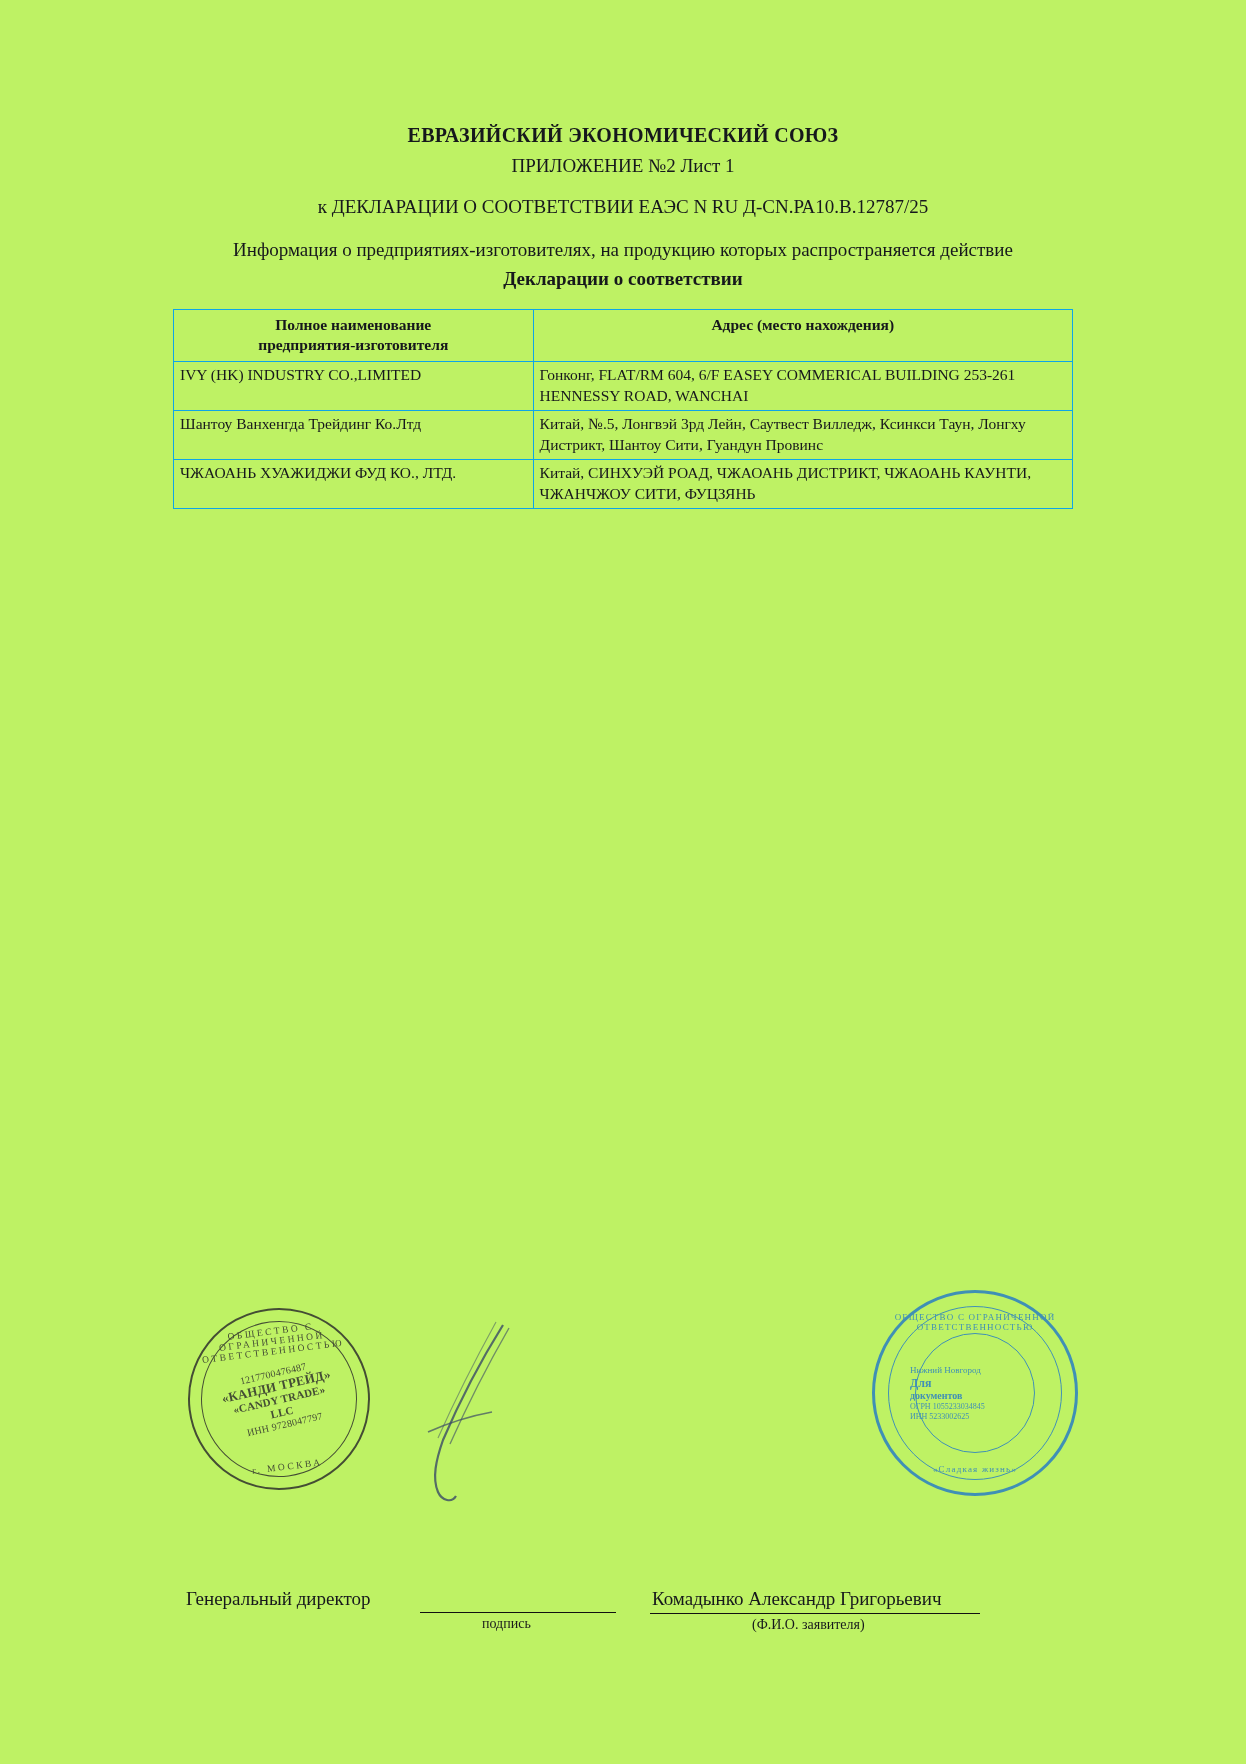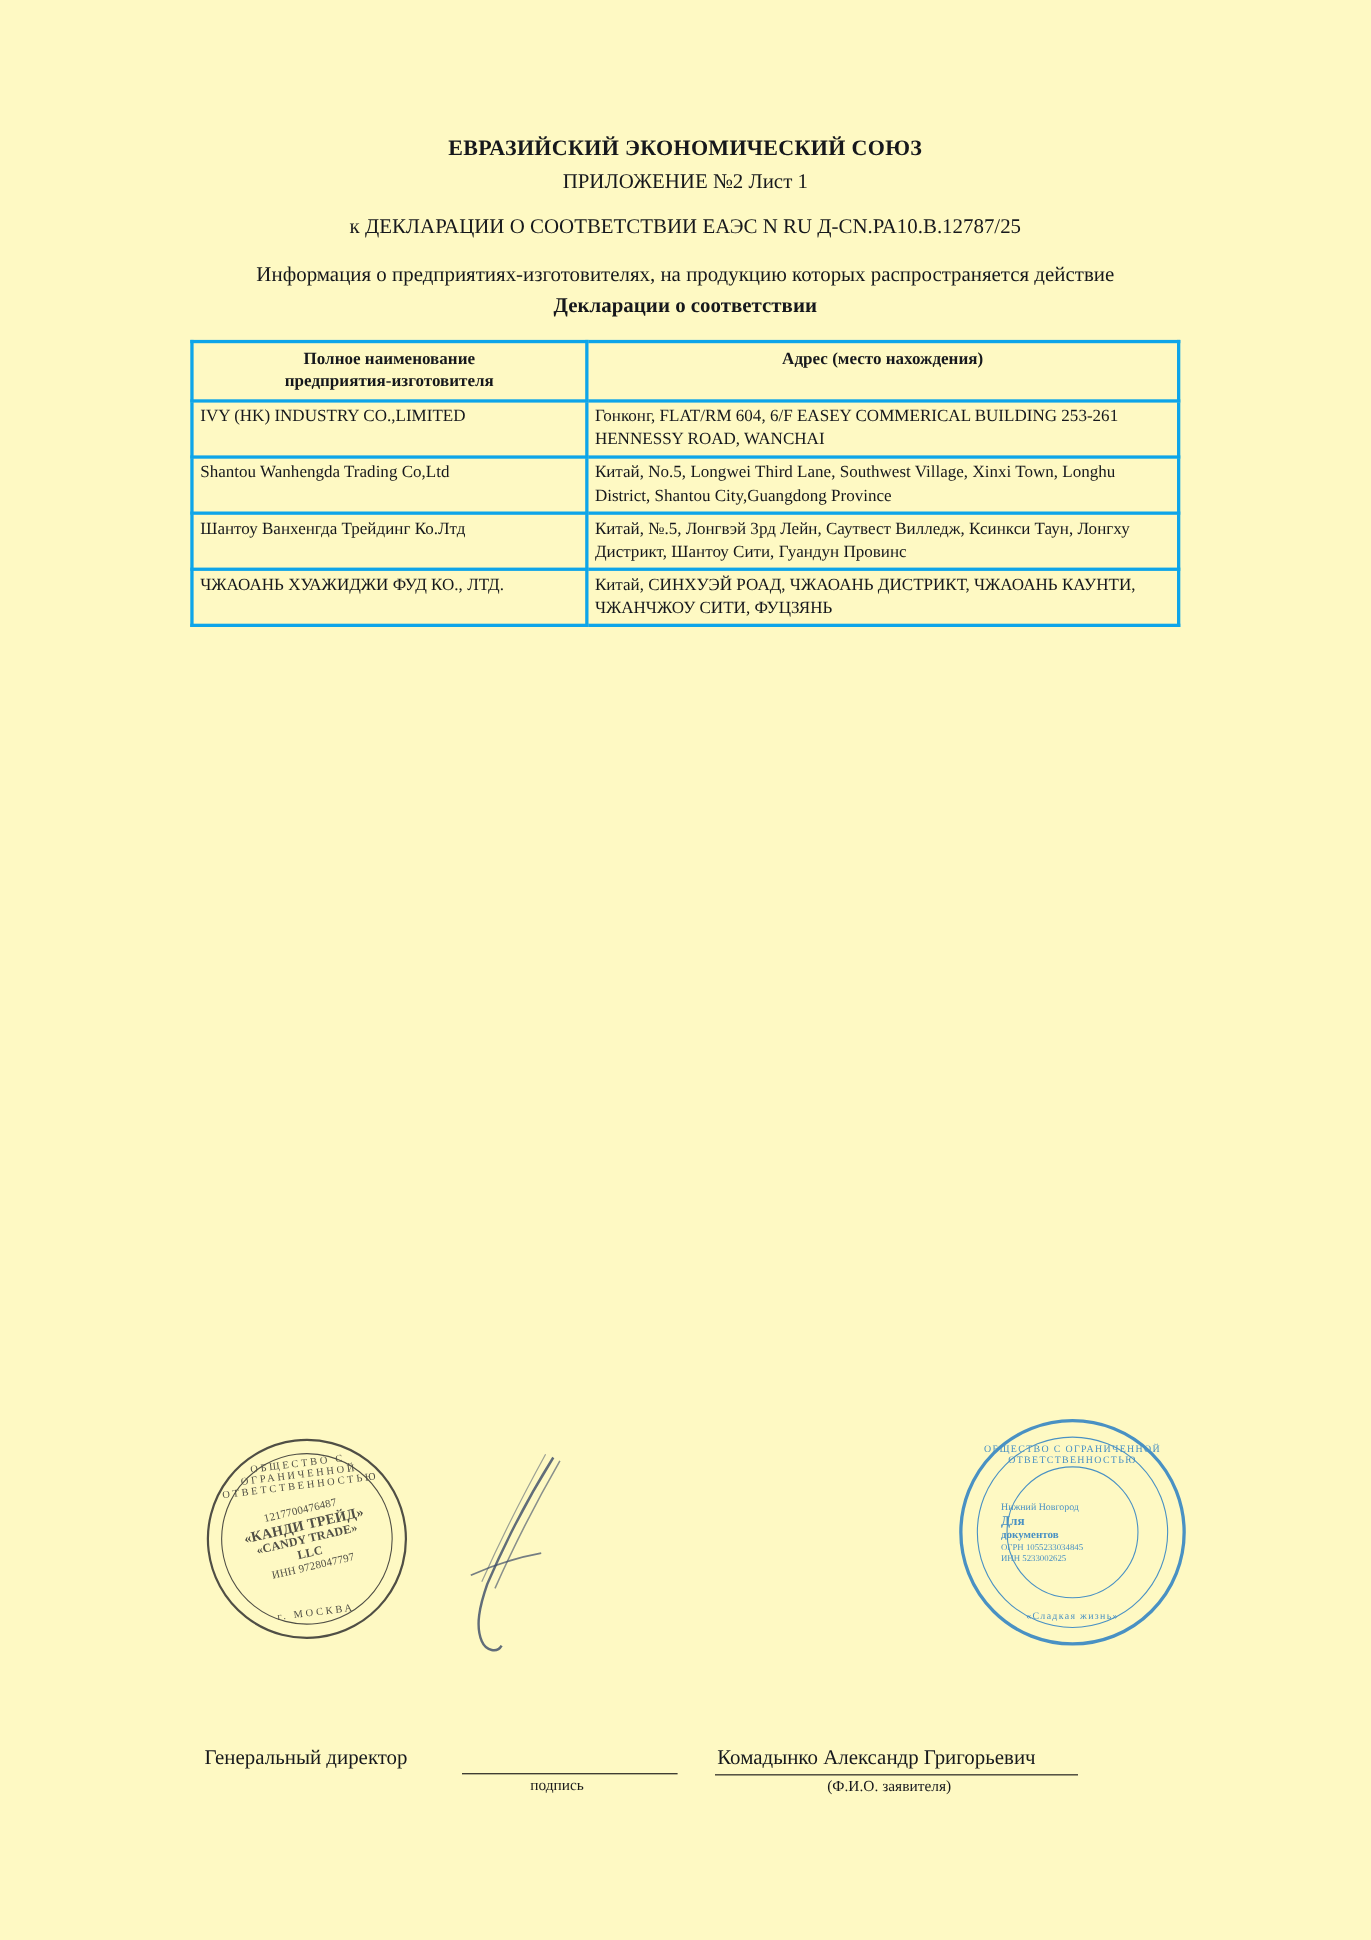--- a/index.html
+++ b/index.html
@@ -12,21 +12,21 @@
     background: #ffffff;
     font-family: "Liberation Serif", serif;
     color: #16181c;
     position: relative;
     overflow: hidden;
   }
   .page {
     position: relative;
     width: 1246px;
     height: 1764px;
-    background: #fef9c3;
+    background: #bef264;
   }
 
   
   .header {
     padding-top: 122px;
     text-align: center;
   }
   .doc-title {
     font-weight: bold;
     font-size: 20px;
@@ -55,21 +55,21 @@
     margin: 16px auto 0 auto;
     width: 900px;
   }
   table.manufacturers {
     border-collapse: collapse;
     width: 100%;
     table-layout: fixed;
   }
   table.manufacturers th,
   table.manufacturers td {
-    border: 3px solid #0ea5e9;
+    border: 1px solid #0ea5e9;
     vertical-align: top;
     padding: 3px 5px 4px 6px;
     font-size: 15.5px;
     line-height: 1.32;
   }
   table.manufacturers th {
     text-align: center;
     font-weight: bold;
     font-size: 15.5px;
     padding: 5px 6px 6px 6px;
@@ -259,24 +259,20 @@
           </th>
           <th>Адрес (место нахождения)</th>
         </tr>
       </thead>
       <tbody>
         <tr>
           <td>IVY (HK) INDUSTRY CO.,LIMITED</td>
           <td>Гонконг, FLAT/RM 604, 6/F EASEY COMMERICAL BUILDING 253-261 HENNESSY ROAD, WANCHAI</td>
         </tr>
         <tr>
-          <td>Shantou Wanhengda Trading Co,Ltd</td>
-          <td>Китай, No.5, Longwei Third Lane, Southwest Village, Xinxi Town, Longhu District, Shantou City,Guangdong Province</td>
-        </tr>
-        <tr>
           <td>Шантоу Ванхенгда Трейдинг Ко.Лтд</td>
           <td>Китай, №.5, Лонгвэй 3рд Лейн, Саутвест Вилледж, Ксинкси Таун, Лонгху Дистрикт, Шантоу Сити, Гуандун Провинс</td>
         </tr>
         <tr>
           <td>ЧЖАОАНЬ ХУАЖИДЖИ ФУД КО., ЛТД.</td>
           <td>Китай, СИНХУЭЙ РОАД, ЧЖАОАНЬ ДИСТРИКТ, ЧЖАОАНЬ КАУНТИ, ЧЖАНЧЖОУ СИТИ, ФУЦЗЯНЬ</td>
         </tr>
       </tbody>
     </table>
   </div>

